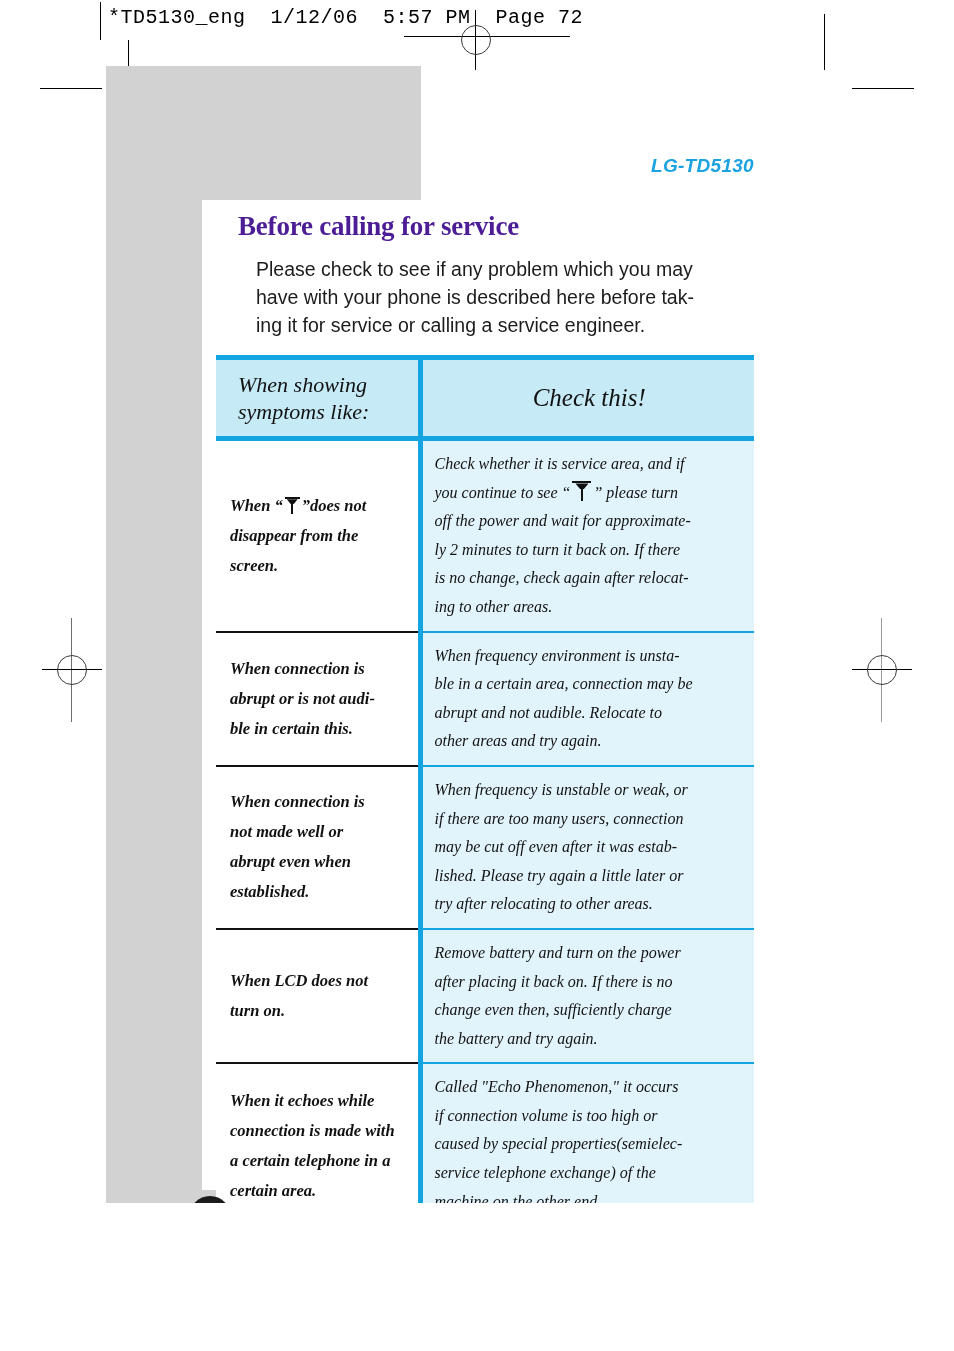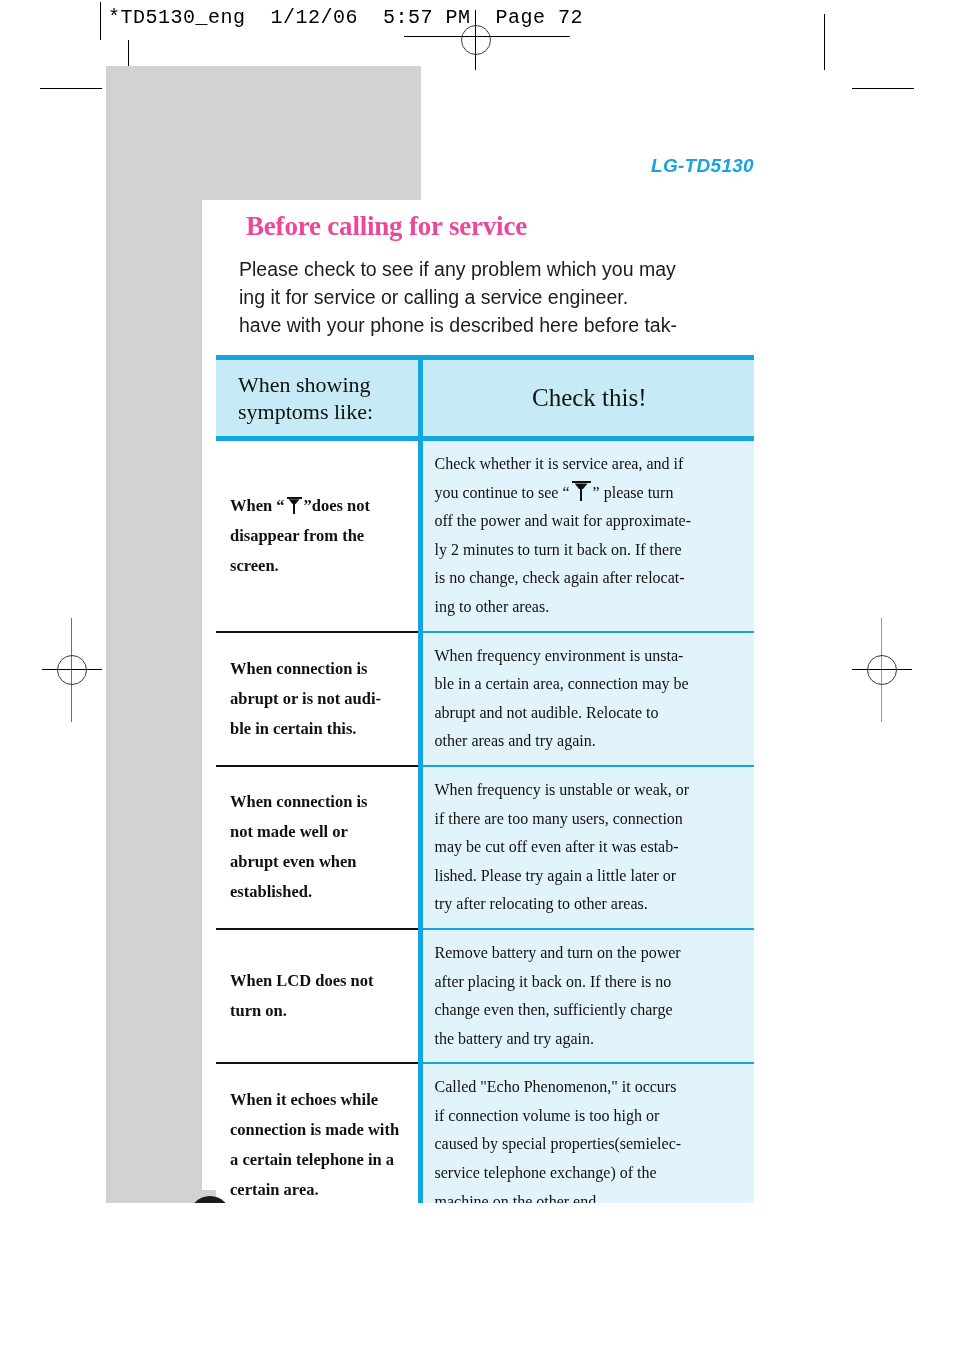--- a/index.html
+++ b/index.html
@@ -108,31 +108,31 @@
     top: 0px;
     font-family: "Liberation Sans", sans-serif;
     font-weight: bold;
     font-style: italic;
     font-size: 19px;
     color: #1aa3e0;
     letter-spacing: 0.3px;
   }
   .page-title {
     position: absolute;
-    left: 8px;
+    left: 0px;
     top: 56px;
     font-family: "Liberation Serif", serif;
     font-weight: bold;
     font-size: 27px;
-    color: #ec4899;
+    color: #4c1d95;
     letter-spacing: -0.2px;
   }
   .intro {
     position: absolute;
-    left: 1px;
+    left: 18px;
     top: 100px;
     width: 514px;
     font-family: "Liberation Sans", sans-serif;
     font-size: 19.5px;
     line-height: 28px;
     color: #1c1c1c;
     text-align: justify;
     text-justify: inter-word;
   }
   .intro > span { display: block; }
@@ -146,20 +146,21 @@
   }
   table.tbl {
     border-collapse: collapse;
     width: 538px;
     table-layout: fixed;
   }
   table.tbl td {
     vertical-align: middle;
     padding: 9px 10px 9px 12px;
     box-sizing: border-box;
+    font-style: italic;
   }
   col.col-sym { width: 204px; }
   col.col-chk { width: 334px; }
 
   
   tr.head td {
     background: #c6ebf7;
     font-family: "Liberation Serif", serif;
     color: #111111;
     border-top: 5px solid #13a5e1;
@@ -198,21 +199,21 @@
     font-family: "Liberation Serif", serif;
     font-size: 16px;
     line-height: 28.6px;
     color: #111111;
     text-align: justify;
     text-justify: inter-word;
     border-bottom: 2px solid #13a5e1;
     padding-left: 12px;
     padding-right: 12px;
   }
-  tr.body.last td.c-sym { border-bottom: 5px solid #c2410c; }
+  tr.body.last td.c-sym { border-bottom: 1px solid #c2410c; }
   tr.body.last td.c-chk { border-bottom: 5px solid #13a5e1; }
 
   .c-sym .line, .c-chk .line { display: block; }
   .c-sym .line.nojust, .c-chk .line.nojust { text-align: left; }
 
   
   .ant {
     display: inline-block;
     width: 15px;
     height: 17px;
@@ -305,22 +306,22 @@
 
   <div class="gray-top"></div>
   <div class="gray-left"></div>
   <div class="gray-bottom"></div>
 
   <div class="content">
     <div class="brand">LG-TD5130</div>
     <div class="page-title">Before calling for service</div>
     <div class="intro">
       <span>Please check to see if any problem which you may</span>
+      <span>have with your phone is described here before tak-</span>
       <span>ing it for service or calling a service engineer.</span>
-      <span>have with your phone is described here before tak-</span>
     </div>
   </div>
 
   <div class="tbl-wrap">
     <table class="tbl">
       <colgroup>
           <col class="col-sym">
           <col class="col-chk">
         </colgroup>
       <tbody id="tbl-body">

